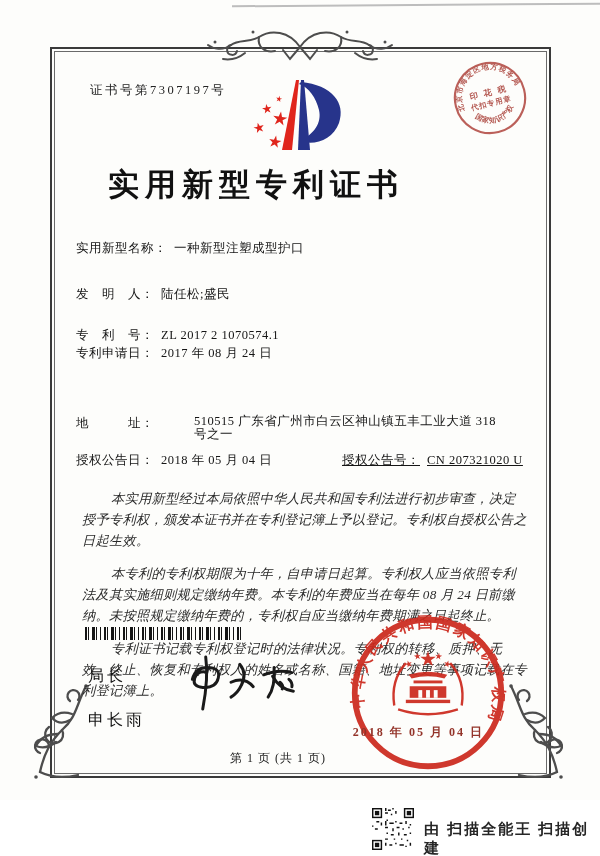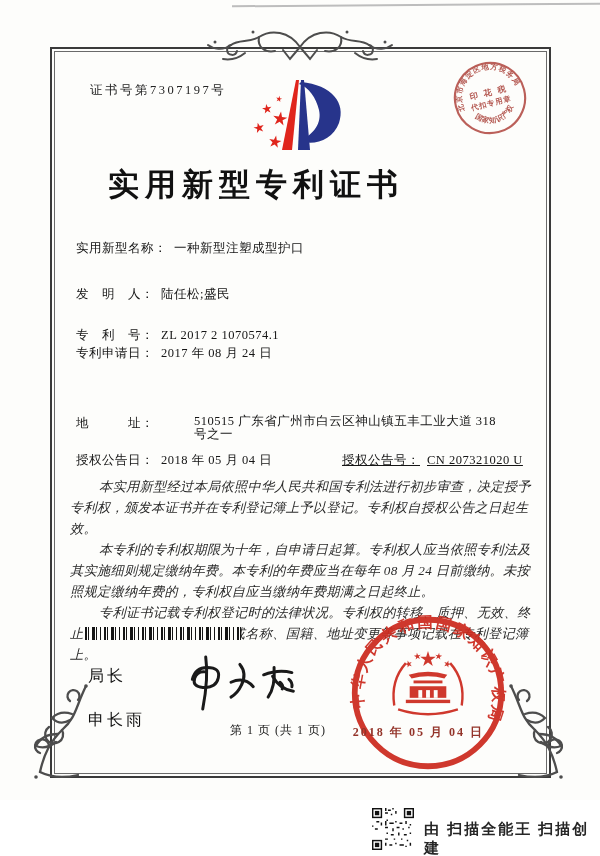--- a/index.html
+++ b/index.html
@@ -17,29 +17,29 @@
   .logo{position:absolute;left:240px;top:73px;width:120px;height:90px;}
   .tax-stamp{position:absolute;left:451px;top:59px;width:78px;height:78px;transform:rotate(-14deg);opacity:.85;}
   .title{position:absolute;left:0;top:164px;width:512px;text-align:center;
          font-size:31px;font-weight:bold;letter-spacing:6px;color:#111;}
   .row{position:absolute;left:76px;font-size:12.5px;letter-spacing:.5px;white-space:nowrap;color:#151515;}
   .row .lbl{white-space:pre;}
   .row .val{margin-left:7px;}
   .row .val.wrap{display:inline-block;white-space:normal;width:302px;vertical-align:top;line-height:13px;margin-left:40px;}
   .grant-no{position:absolute;left:266px;top:0;text-decoration:underline;}
   .paras{position:absolute;left:70px;top:476px;width:470px;}
-  .paras p{margin:0;font-size:13.2px;line-height:21px;text-indent:2.2em;
+  .paras p{margin:12px;font-size:13.2px;line-height:21px;text-indent:2.2em;
            font-style:italic;color:#2a2a2a;letter-spacing:.3px;}
   .barcode{position:absolute;left:85px;top:627px;width:156px;height:13px;
     background:repeating-linear-gradient(90deg,#151515 0 2px,#fdfdfb 2px 3px,#151515 3px 4px,#fdfdfb 4px 7px,#151515 7px 10px,#fdfdfb 10px 11px,#151515 11px 12px,#fdfdfb 12px 15px,#151515 15px 16px,#fdfdfb 16px 19px);}
   .officer{position:absolute;left:88px;font-size:16px;letter-spacing:3px;color:#111;}
   .officer.t1{top:666px;} .officer.t2{top:710px;}
   .signature{position:absolute;left:176px;top:648px;width:130px;height:70px;}
   .main-seal{position:absolute;left:348px;top:613px;width:160px;height:160px;opacity:.93;}
-  .page-footer{position:absolute;left:0;top:722px;width:556px;text-align:center;font-size:12px;letter-spacing:1px;color:#222;}
+  .page-footer{position:absolute;left:0;top:750px;width:556px;text-align:center;font-size:12px;letter-spacing:1px;color:#222;}
   .scan-footer{position:absolute;left:0;top:800px;width:600px;height:56px;background:#ffffff;}
   .qr{position:absolute;left:372px;top:808px;width:42px;height:42px;}
   .scan-text{position:absolute;left:424px;top:820px;font-size:15px;letter-spacing:2px;color:#262626;
              font-family:"Liberation Sans","DejaVu Sans",sans-serif;font-weight:600;}
   svg{display:block;}
 </style>
 </head>
 <body>
 
 <div class="stage">

